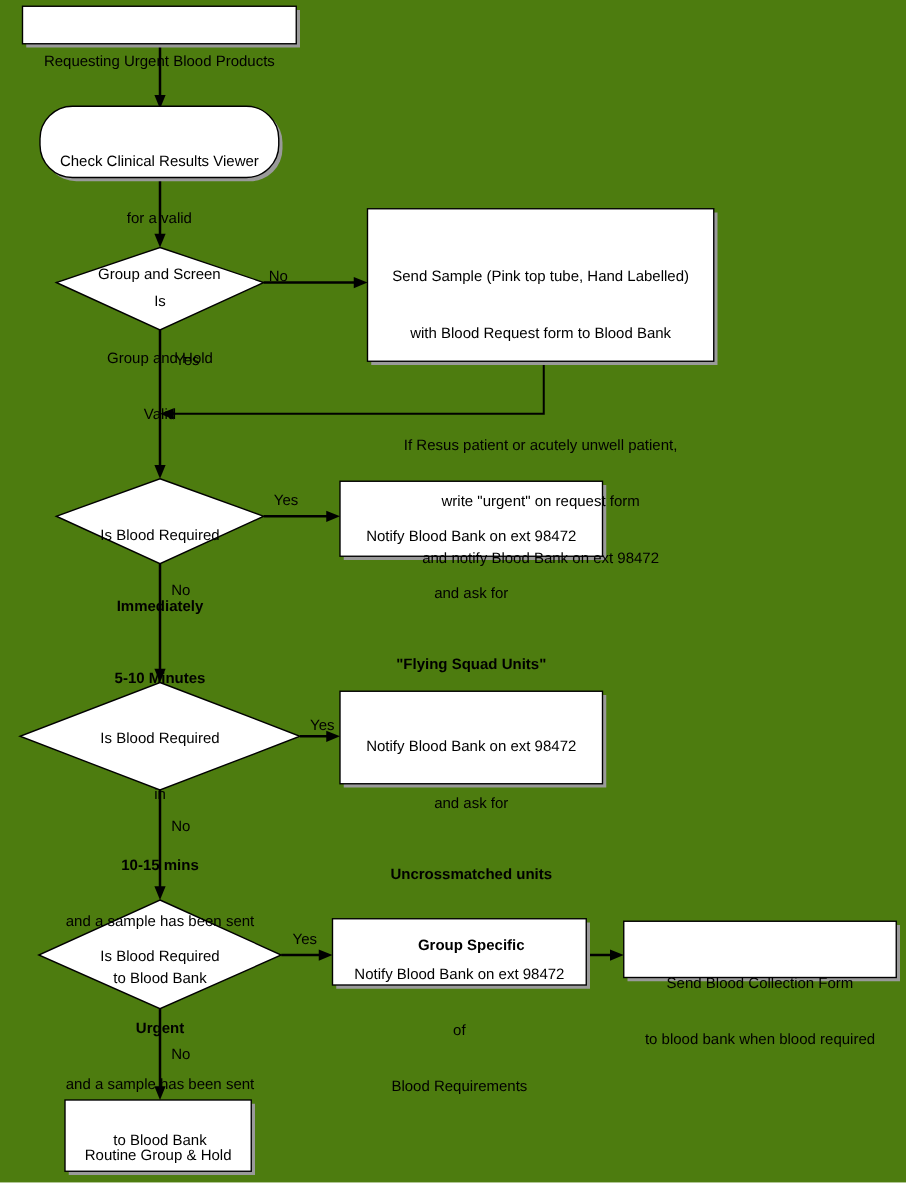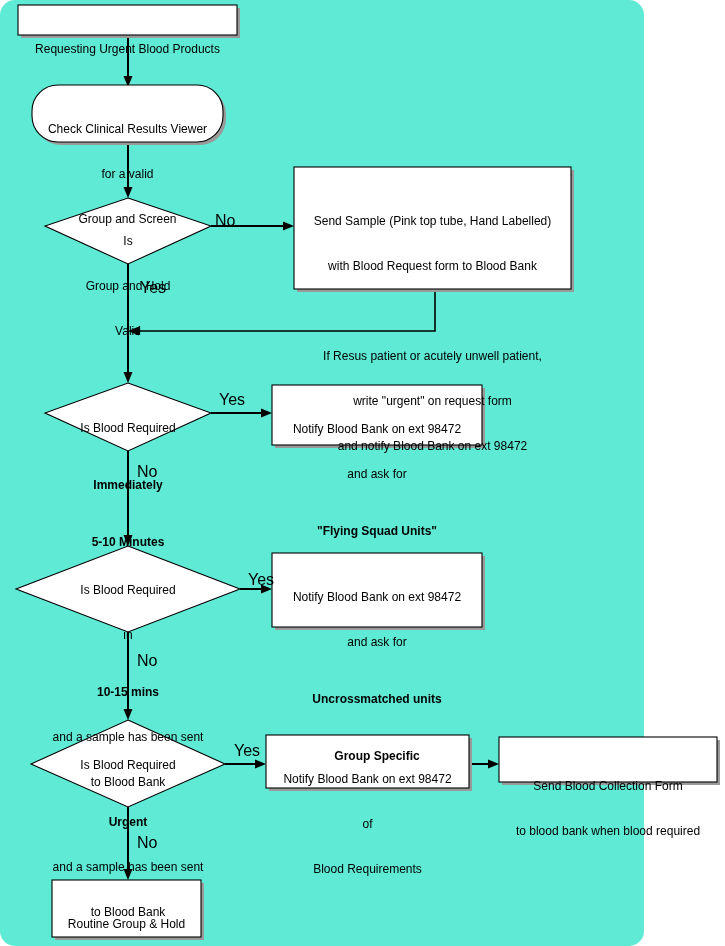--- a/index.html
+++ b/index.html
@@ -8,24 +8,23 @@
     background: #ffffff;
   }
   body {
     width: 725px;
     height: 946px;
     font-family: "Liberation Sans", sans-serif;
     overflow: hidden;
   }
   #flowchart-root {
     position: relative;
-    width: 644px;
+    width: 725px;
     height: 946px;
-    background: #5eead4;
-    border-radius: 15px;
+    background: #4d7c0f;
   }
   svg.chart-layer {
     position: absolute;
     top: 0;
     left: 0;
     width: 725px;
     height: 946px;
   }
   .shape-outline {
     fill: #ffffff;
@@ -57,21 +56,21 @@
     pointer-events: none;
   }
   .node-text .bold {
     font-weight: bold;
     margin-top: 12px;
   }
   .edge-label {
     position: absolute;
     color: #000000;
     font-family: "Liberation Sans", sans-serif;
-    font-size: 16px;
+    font-size: 12px;
     line-height: 14px;
     white-space: pre;
   }
   .txt-line { display: block; }
   .spacer-line { display: block; height: 15px; }
 </style>
 </head>
 <body>
 
 <div id="flowchart-root">

